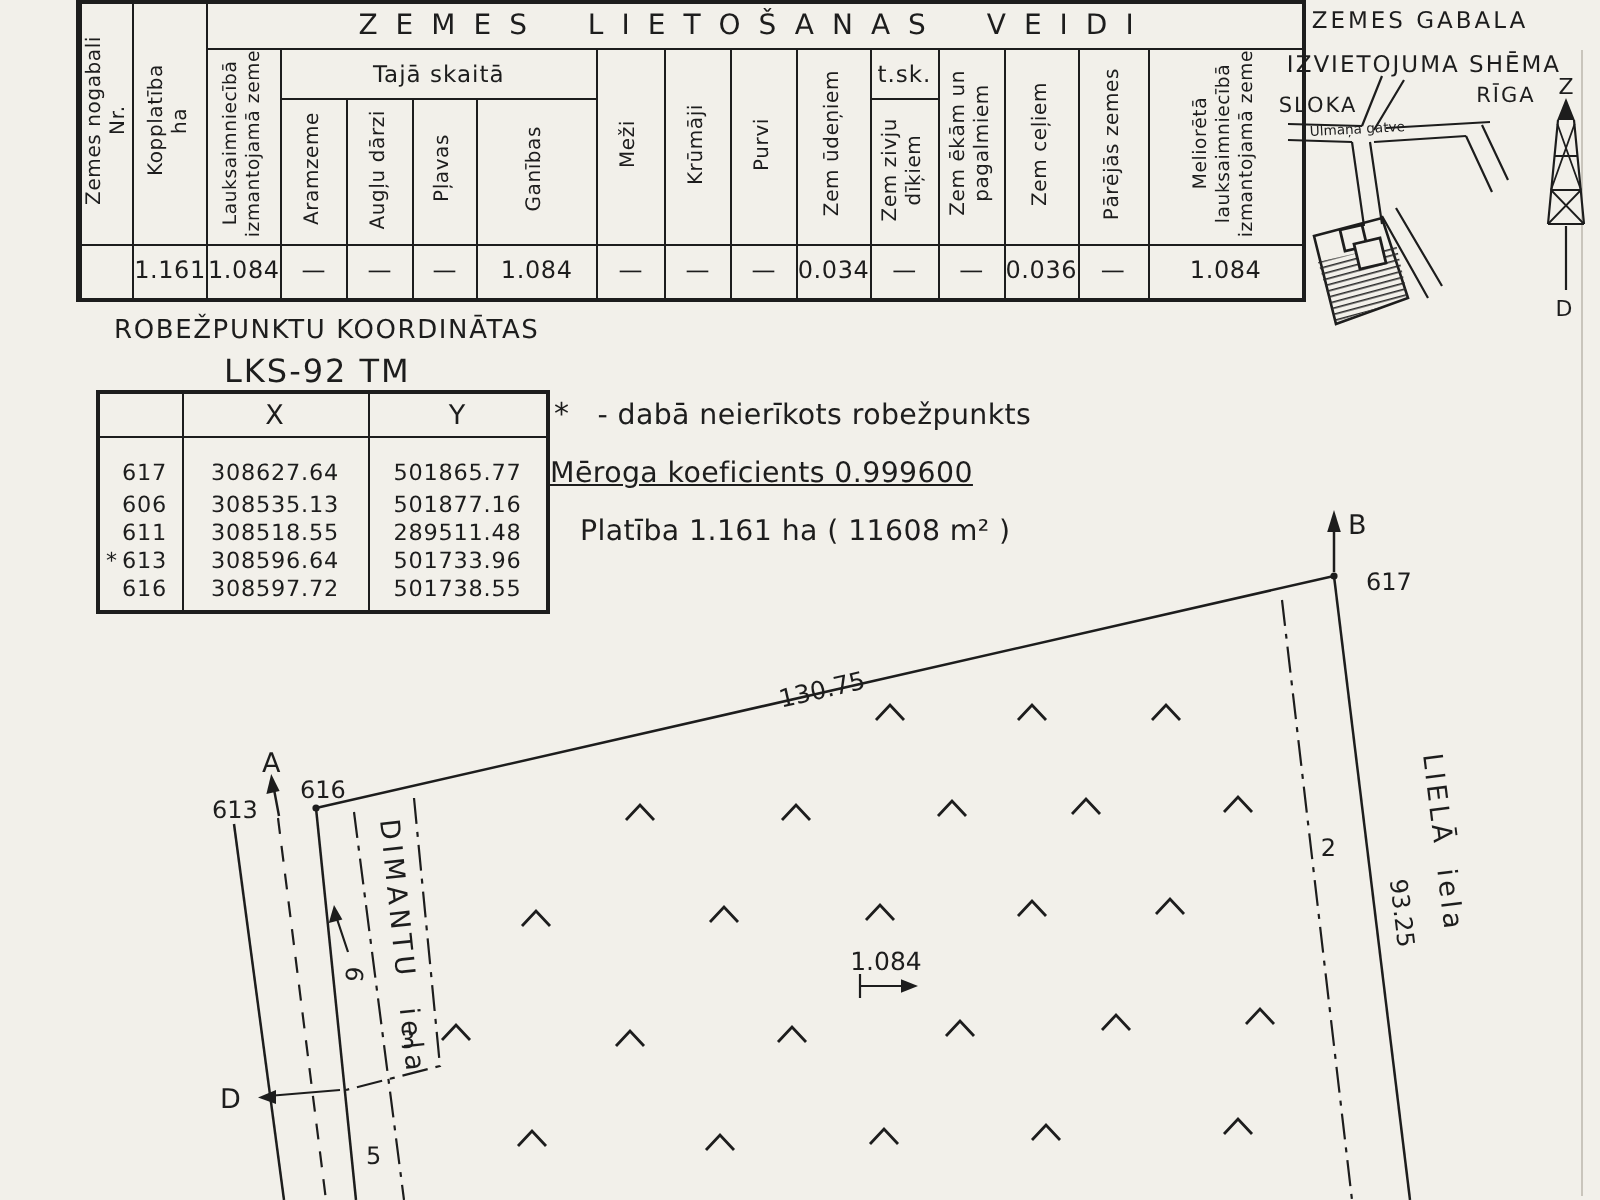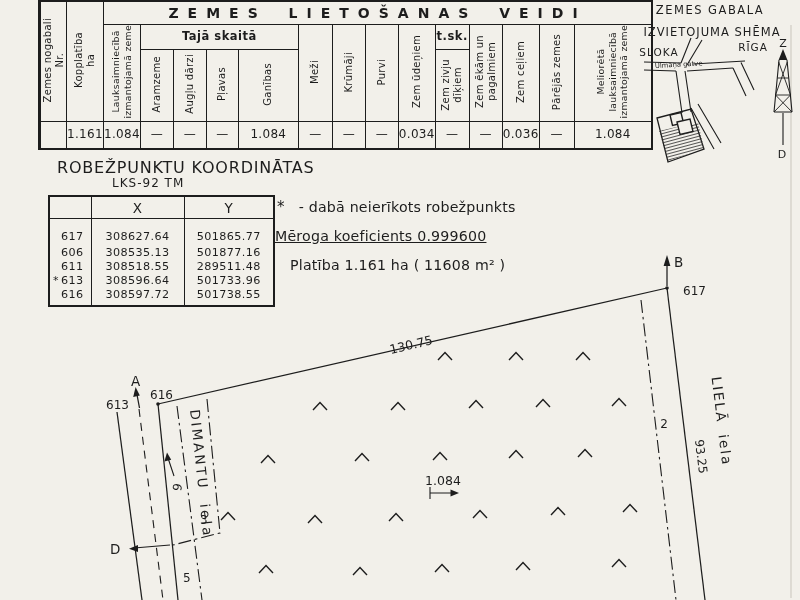--- a/index.html
+++ b/index.html
@@ -13,32 +13,32 @@
   table.lt{
     position:absolute;left:38px;top:0;
     border-collapse:collapse;table-layout:fixed;
     border:2px solid #1d1d1d;border-left:3px solid #1d1d1d;border-bottom:2.5px solid #1d1d1d;
   }
   table.lt td{
     border:1.4px solid #1d1d1d;padding:0;text-align:center;vertical-align:middle;
     font-size:10px;line-height:1.15;white-space:pre-line;overflow:hidden;
   }
   table.lt td.title{
-    font-size:14px;letter-spacing:9px;word-spacing:8px;font-weight:700;height:22px;
-  }
-  table.lt td.grp{font-size:11.5px;height:22px;letter-spacing:.5px;font-weight:bold;}
+    font-size:14px;letter-spacing:9px;word-spacing:8px;font-weight:400;height:22px;
+  }
+  table.lt td.grp{font-size:11.5px;height:22px;letter-spacing:.5px;}
   .rot{
     display:inline-block;writing-mode:vertical-rl;transform:rotate(180deg);
     white-space:pre-line;font-size:10px;line-height:1.2;letter-spacing:.3px;
   }
   .rot.sm{font-size:9.3px;line-height:1.25;}
   table.lt td.val{font-size:12px;height:26px;letter-spacing:.3px;}
   
-  .ct-title{position:absolute;left:57px;top:158px;font-size:16px;letter-spacing:.8px;text-align:right;}
-  .ct-sub{position:absolute;left:112px;top:176px;font-size:12px;letter-spacing:1px;}
+  .ct-title{position:absolute;left:57px;top:158px;font-size:13px;letter-spacing:.8px;text-align:right;}
+  .ct-sub{position:absolute;left:112px;top:176px;font-size:16px;letter-spacing:1px;}
   table.ct{
     position:absolute;left:48px;top:195px;border-collapse:collapse;table-layout:fixed;
     border:2px solid #1d1d1d;
   }
   table.ct td{padding:0;font-size:11.2px;letter-spacing:.4px;text-align:center;vertical-align:middle;}
   table.ct td.hx{border:1.5px solid #1d1d1d;border-top:none;font-size:13.5px;height:21px;}
   table.ct td.h0{border:1.5px solid #1d1d1d;border-top:none;border-left:none;}
   table.ct td.c{border-left:1.5px solid #1d1d1d;border-right:1.5px solid #1d1d1d;height:13.8px;}
   table.ct td.cn{text-align:right;padding-right:7px;position:relative;}
   table.ct tr.first td{padding-top:7px;height:20px;}

